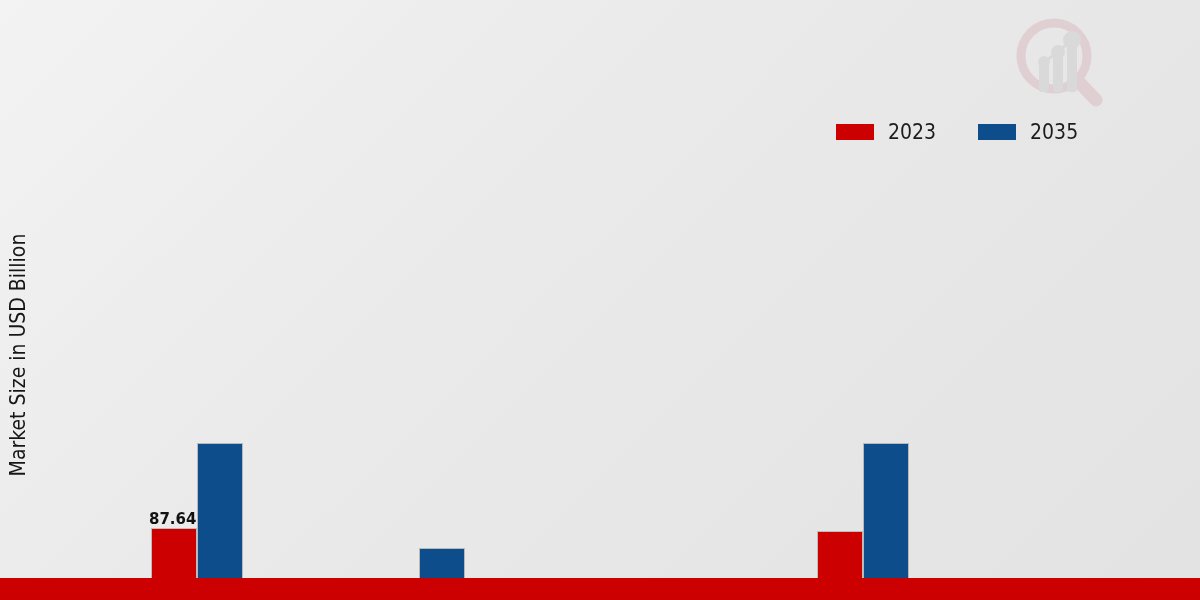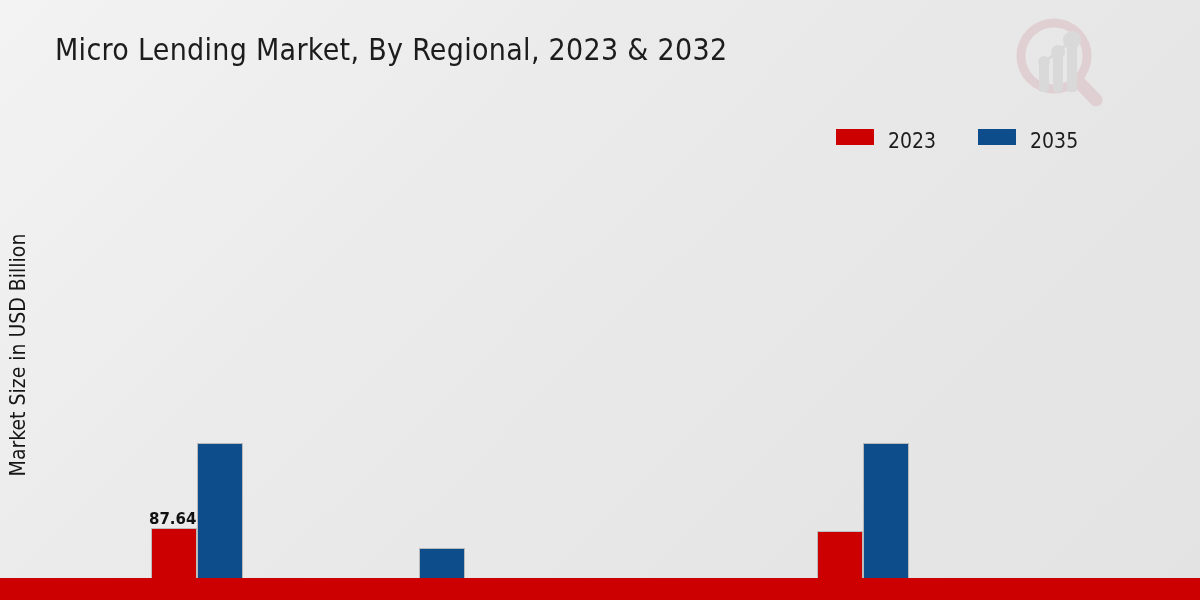--- a/index.html
+++ b/index.html
@@ -61,21 +61,20 @@
   }
   .legend-swatch {
     width: 38px;
     height: 16px;
     display: block;
   }
   .legend-label {
     font-size: 21px;
     color: #1c1c1c;
     font-family: "DejaVu Sans Condensed", "Liberation Sans Narrow", "Liberation Sans", sans-serif;
-    margin-top: 9px;
   }
 
   
   #y-axis-title {
     position: absolute;
     left: 0px;
     top: 180px;
     width: 36px;
     height: 350px;
     display: flex;
@@ -128,21 +127,20 @@
     width: 1200px;
     height: 22px;
     background: #cc0000;
   }
 </style>
 </head>
 <body>
 
 <div id="root">
 
-  <div id="chart-title">Micro Lending Market, By Regional, 2023 &amp; 2032</div>
 
   <div id="watermark">
     <svg width="100" height="96" viewBox="0 0 100 96">
       <circle cx="46" cy="42" r="33" fill="none" stroke="#dbb9be" stroke-width="9"></circle>
       <line x1="68" y1="65" x2="88" y2="86" stroke="#dbb9be" stroke-width="13" stroke-linecap="round"></line>
       <rect x="31" y="48" width="10" height="30" rx="3" fill="#cccccc"></rect>
       <rect x="45" y="38" width="10" height="40" rx="3" fill="#cccccc"></rect>
       <rect x="59" y="26" width="10" height="52" rx="3" fill="#cccccc"></rect>
       <circle cx="36" cy="48" r="6" fill="#cccccc"></circle>
       <circle cx="50" cy="38" r="7" fill="#cccccc"></circle>

